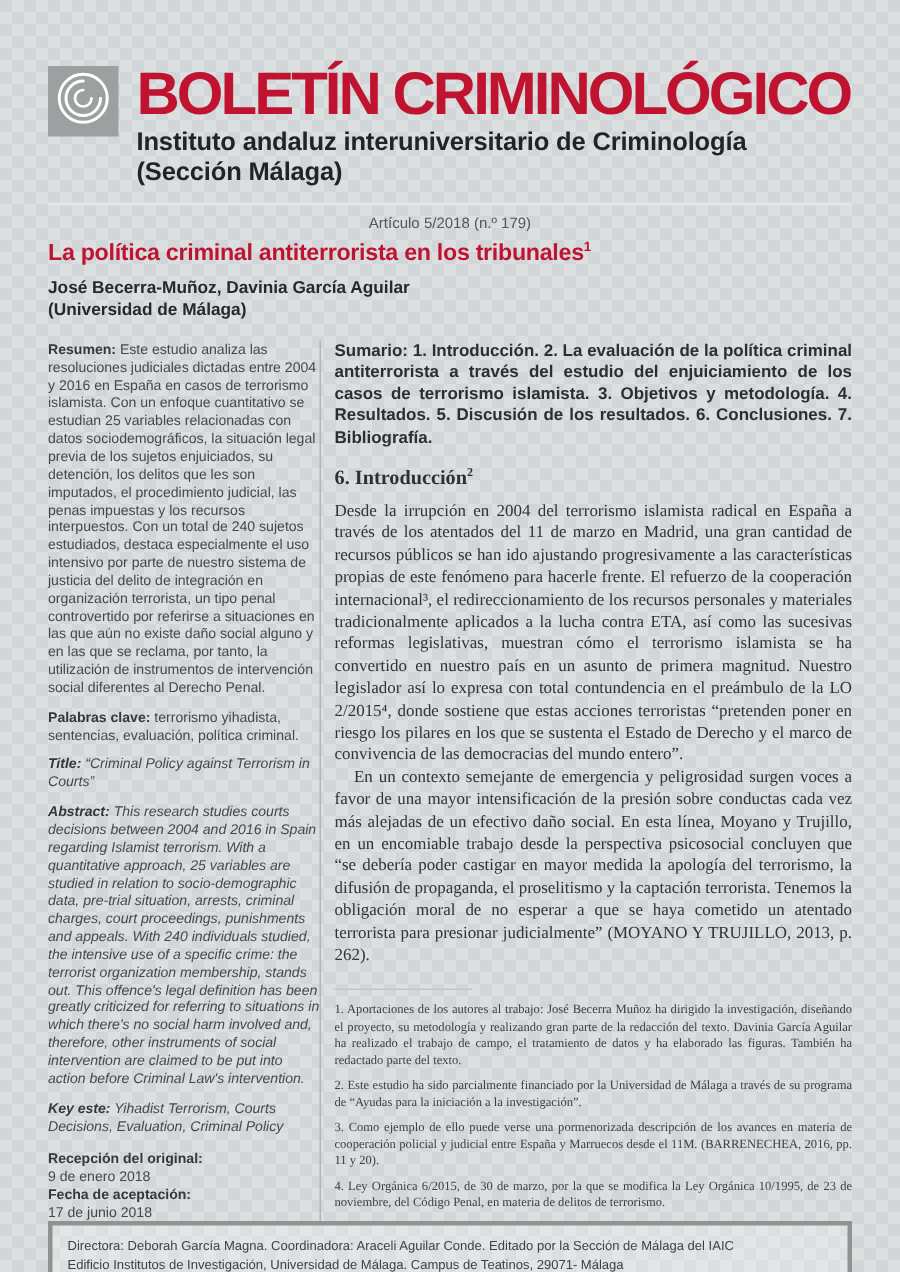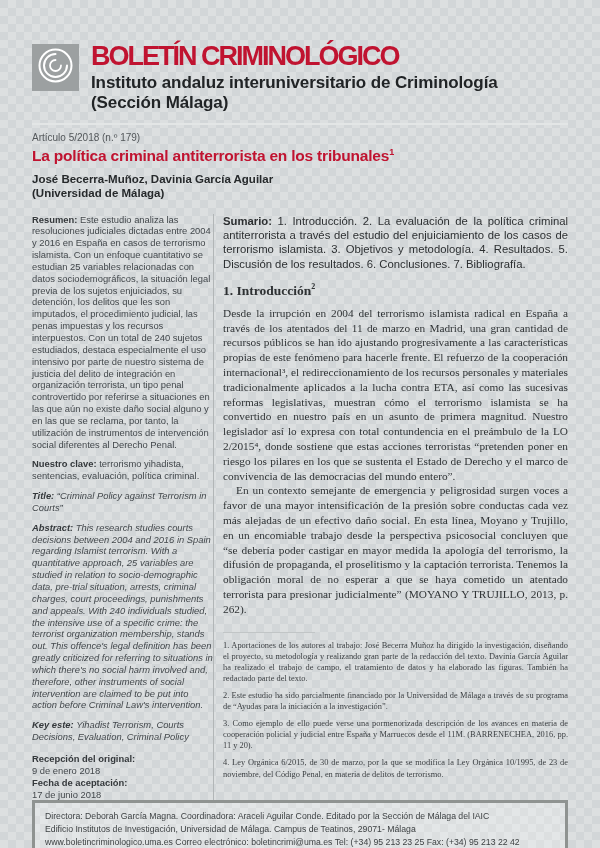--- a/index.html
+++ b/index.html
@@ -10,40 +10,40 @@
     background-size:16px 16px;
     font-family:"Liberation Sans",sans-serif;
     -webkit-font-smoothing:antialiased;
   }
   .page{box-sizing:border-box;width:600px;min-height:848px;padding:44px 32px 26px;display:flex;flex-direction:column;}
 
   
   .masthead{display:flex;align-items:flex-start;gap:12px;}
   .logo{width:47px;height:47px;flex:none;background:#9ca0a1;display:flex;align-items:center;justify-content:center;}
   .m-text{min-width:0;}
-  .m-title{font-weight:bold;font-size:27px;line-height:.95;letter-spacing:-2px;color:#c01330;white-space:nowrap;font-stretch:condensed;}
+  .m-title{font-weight:bold;font-size:40px;line-height:.95;letter-spacing:-2px;color:#c01330;white-space:nowrap;font-stretch:condensed;}
   .m-sub{font-weight:bold;font-size:17px;color:#212426;margin-top:3px;letter-spacing:-.1px;}
   .header-rule{height:2px;background:#e3e6e6;margin:10px 0 6px;}
 
   
-  .article-no{font-size:10px;color:#53575a;margin:1px 0 4px;}
+  .article-no{font-size:10px;color:#53575a;margin:1px 0 4px;text-align:center;}
   .article-title{font-size:15.5px;font-weight:bold;color:#c01330;margin:0 0 7px;letter-spacing:-.2px;}
   .article-title sup{font-size:9px;}
   .authors{font-size:11.5px;font-weight:bold;color:#26292b;line-height:1.25;}
 
   
   .columns{display:flex;margin-top:13px;}
   .leftcol{width:181px;flex:none;font-size:9.4px;line-height:1.26;color:#43484c;border-right:1px solid #b2b6b7;}
   .leftcol p{margin:0 0 8px;}
   .leftcol b{color:#34383b;}
   .lc-italic{font-style:italic;}
   .lc-dates{margin-top:10px;}
   .lc-dates .lbl{font-weight:bold;color:#34383b;}
   .rightcol{flex:1;min-width:0;padding-left:9px;}
-  .sumario{font-size:11.3px;line-height:1.28;text-align:justify;color:#2c2f31;margin:0 0 11px;}
+  .sumario{font-size:11.3px;line-height:1.28;text-align:justify;color:#2c2f31;margin:0 0 11px;font-weight:bold;}
   .sec-heading{font-family:"Liberation Serif",serif;font-size:13.5px;font-weight:600;color:#2e3133;margin:4px 0 7px;}
   .sec-heading sup{font-size:8px;}
   .serif-p{font-family:"Liberation Serif",serif;font-size:11.3px;line-height:1.31;text-align:justify;color:#2f3335;margin:0;}
   .serif-p.indent{text-indent:13px;}
   .fn-sep{width:92px;height:1px;background:#c1c5c6;margin:15px 0 7px;}
   .footnote{font-family:"Liberation Serif",serif;font-size:8.4px;line-height:1.32;text-align:justify;color:#3b3f42;margin:0 0 6px;}
 
   
   .imprint{margin-top:auto;border:3px solid #8f9391;background:rgba(255,255,255,.22);padding:7px 10px 8px;}
   .imprint p{margin:0;font-size:8.7px;line-height:1.5;color:#3e4244;}
@@ -73,36 +73,36 @@
 
   <div class="article-no">Artículo 5/2018 (n.º 179)</div>
   <h1 class="article-title"><span>La política criminal antiterrorista en los tribunales</span><sup>1</sup></h1>
   <div class="authors">José Becerra-Muñoz, Davinia García Aguilar</div>
   <div class="authors">(Universidad de Málaga)</div>
 
   <div class="columns">
 
     <aside class="leftcol">
       <p><b>Resumen:</b> <span>Este estudio analiza las resoluciones judiciales dictadas entre 2004 y 2016 en España en casos de terrorismo islamista. Con un enfoque cuantitativo se estudian 25 variables relacionadas con datos sociodemográficos, la situación legal previa de los sujetos enjuiciados, su detención, los delitos que les son imputados, el procedimiento judicial, las penas impuestas y los recursos interpuestos. Con un total de 240 sujetos estudiados, destaca especialmente el uso intensivo por parte de nuestro sistema de justicia del delito de integración en organización terrorista, un tipo penal controvertido por referirse a situaciones en las que aún no existe daño social alguno y en las que se reclama, por tanto, la utilización de instrumentos de intervención social diferentes al Derecho Penal.</span></p>
-      <p><b>Nuestro clave:</b> <span>terrorismo yihadista, sentencias, evaluación, política criminal.</span></p>
+      <p><b>Palabras clave:</b> <span>terrorismo yihadista, sentencias, evaluación, política criminal.</span></p>
       <p class="lc-italic"><b>Title:</b> <span>“Criminal Policy against Terrorism in Courts”</span></p>
       <p class="lc-italic"><b>Abstract:</b> <span>This research studies courts decisions between 2004 and 2016 in Spain regarding Islamist terrorism. With a quantitative approach, 25 variables are studied in relation to socio-demographic data, pre-trial situation, arrests, criminal charges, court proceedings, punishments and appeals. With 240 individuals studied, the intensive use of a specific crime: the terrorist organization membership, stands out. This offence's legal definition has been greatly criticized for referring to situations in which there's no social harm involved and, therefore, other instruments of social intervention are claimed to be put into action before Criminal Law's intervention.</span></p>
       <p class="lc-italic"><b>Key este:</b> <span>Yihadist Terrorism, Courts Decisions, Evaluation, Criminal Policy</span></p>
       <div class="lc-dates">
         <div class="lbl">Recepción del original:</div>
         <div>9 de enero 2018</div>
         <div class="lbl">Fecha de aceptación:</div>
         <div>17 de junio 2018</div>
       </div>
     </aside>
 
     <main class="rightcol">
       <p class="sumario"><b>Sumario:</b> <span>1. Introducción. 2. La evaluación de la política criminal antiterrorista a través del estudio del enjuiciamiento de los casos de terrorismo islamista. 3. Objetivos y metodología. 4. Resultados. 5. Discusión de los resultados. 6. Conclusiones. 7. Bibliografía.</span></p>
 
-      <h2 class="sec-heading"><span>1. Introducción</span><sup>2</sup></h2>
+      <h2 class="sec-heading"><span>6. Introducción</span><sup>2</sup></h2>
 
       <p class="serif-p">Desde la irrupción en 2004 del terrorismo islamista radical en España a través de los atentados del 11 de marzo en Madrid, una gran cantidad de recursos públicos se han ido ajustando progresivamente a las características propias de este fenómeno para hacerle frente. El refuerzo de la cooperación internacional³, el redireccionamiento de los recursos personales y materiales tradicionalmente aplicados a la lucha contra ETA, así como las sucesivas reformas legislativas, muestran cómo el terrorismo islamista se ha convertido en nuestro país en un asunto de primera magnitud. Nuestro legislador así lo expresa con total contundencia en el preámbulo de la LO 2/2015⁴, donde sostiene que estas acciones terroristas “pretenden poner en riesgo los pilares en los que se sustenta el Estado de Derecho y el marco de convivencia de las democracias del mundo entero”.</p>
       <p class="serif-p indent">En un contexto semejante de emergencia y peligrosidad surgen voces a favor de una mayor intensificación de la presión sobre conductas cada vez más alejadas de un efectivo daño social. En esta línea, Moyano y Trujillo, en un encomiable trabajo desde la perspectiva psicosocial concluyen que “se debería poder castigar en mayor medida la apología del terrorismo, la difusión de propaganda, el proselitismo y la captación terrorista. Tenemos la obligación moral de no esperar a que se haya cometido un atentado terrorista para presionar judicialmente” (MOYANO Y TRUJILLO, 2013, p. 262).</p>
 
       <div class="fn-sep"></div>
       <p class="footnote">1. Aportaciones de los autores al trabajo: José Becerra Muñoz ha dirigido la investigación, diseñando el proyecto, su metodología y realizando gran parte de la redacción del texto. Davinia García Aguilar ha realizado el trabajo de campo, el tratamiento de datos y ha elaborado las figuras. También ha redactado parte del texto.</p>
       <p class="footnote">2. Este estudio ha sido parcialmente financiado por la Universidad de Málaga a través de su programa de “Ayudas para la iniciación a la investigación”.</p>
       <p class="footnote">3. Como ejemplo de ello puede verse una pormenorizada descripción de los avances en materia de cooperación policial y judicial entre España y Marruecos desde el 11M. (BARRENECHEA, 2016, pp. 11 y 20).</p>
       <p class="footnote">4. Ley Orgánica 6/2015, de 30 de marzo, por la que se modifica la Ley Orgánica 10/1995, de 23 de noviembre, del Código Penal, en materia de delitos de terrorismo.</p>
     </main>

